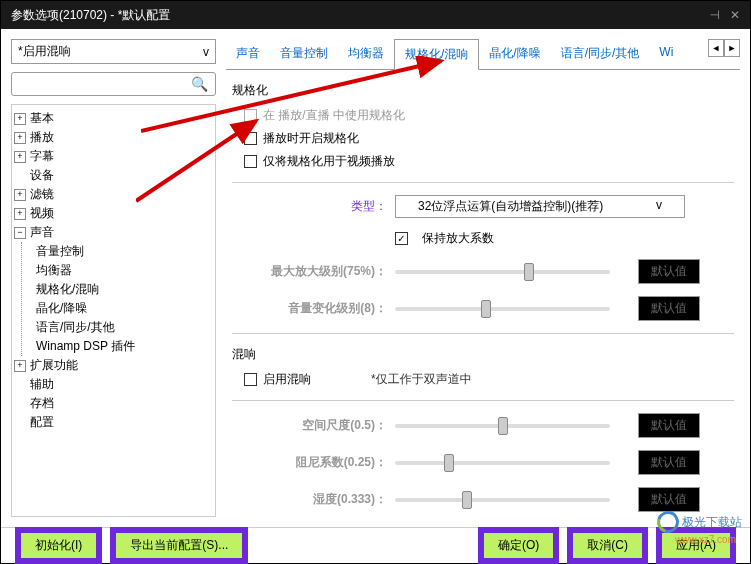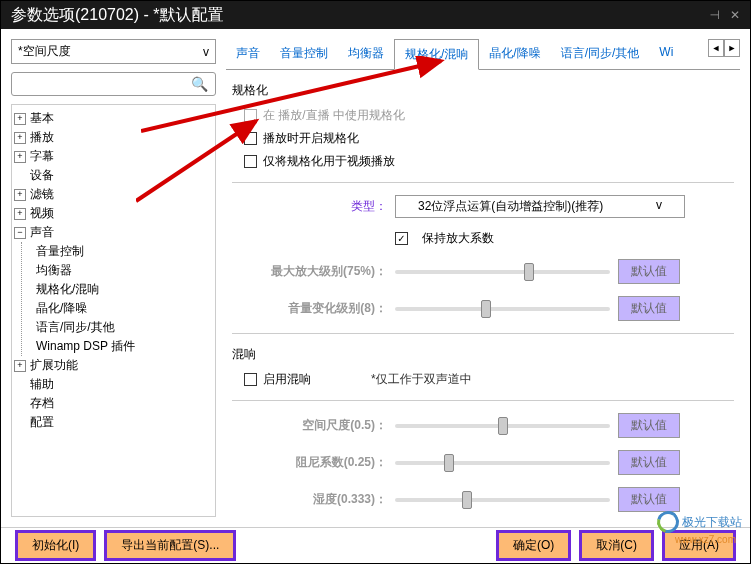--- a/index.html
+++ b/index.html
@@ -1,19 +1,19 @@
 <!DOCTYPE html>
 <html><head>
 <meta charset="utf-8">
 <style>
 * { margin: 0; padding: 0; box-sizing: border-box; font-family: "Microsoft YaHei", "SimSun", sans-serif; font-size: 12px; }
 body { background: #fff; width: 751px; height: 564px; position: relative; overflow: hidden; }
 .window { width: 751px; height: 564px; border: 1px solid #000; background: #fff; position: relative; }
 .titlebar { background: #1a1a1a; color: #fff; height: 28px; display: flex; align-items: center; padding: 0 10px; justify-content: space-between; }
-.titlebar-text { font-size: 16px; }
+.titlebar-text { font-size: 12px; }
 .titlebar-icons { display: flex; gap: 10px; }
 .titlebar-icons span { color: #999; cursor: pointer; }
 .content { display: flex; height: calc(100% - 28px - 36px); padding: 10px; gap: 10px; }
 .left-panel { width: 205px; display: flex; flex-direction: column; }
 .config-dropdown { border: 1px solid #999; padding: 3px 6px; margin-bottom: 8px; display: flex; justify-content: space-between; align-items: center; }
 .search-box { border: 1px solid #999; padding: 3px 6px; margin-bottom: 8px; display: flex; justify-content: flex-end; align-items: center; border-radius: 3px; }
 .search-icon { font-size: 14px; }
 .tree { border: 1px solid #ccc; flex: 1; overflow-y: auto; padding: 4px 2px; }
 .tree-item { display: flex; align-items: center; padding: 1px 0; cursor: pointer; }
 .tree-expander { width: 12px; height: 12px; border: 1px solid #888; display: inline-flex; align-items: center; justify-content: center; font-size: 9px; margin-right: 4px; line-height: 1; flex-shrink: 0; }
@@ -33,25 +33,25 @@
 .checkbox.checked::after { content: "✓"; color: #000; }
 .checkbox-row.disabled { color: #999; }
 .checkbox-row.disabled .checkbox { border-color: #aaa; }
 .form-row { display: flex; align-items: center; margin-bottom: 12px; gap: 8px; }
 .form-label { width: 155px; text-align: right; color: #6d28d9; }
 .select-box { border: 1px solid #999; padding: 2px 22px; flex: 1; display: flex; justify-content: space-between; max-width: 290px; }
 .slider-row { display: flex; align-items: center; margin-bottom: 12px; gap: 8px; }
 .slider-label { width: 155px; text-align: right; color: #999; font-weight: bold; }
 .slider-track { flex: 1; height: 4px; background: #ddd; position: relative; border-radius: 2px; max-width: 215px; }
 .slider-thumb { position: absolute; width: 10px; height: 18px; background: #ccc; border: 1px solid #888; top: -7px; border-radius: 2px; }
-.default-btn { border: 1px solid #999; padding: 3px 12px; background: #c4b5fd; color: #666; cursor: pointer; }
+.default-btn { border: 1px solid #999; padding: 3px 12px; background: #000000; color: #666; cursor: pointer; margin-left: 20px; }
 .divider { border-top: 1px solid #ccc; margin: 12px 0; }
 .reverb-note { color: #333; margin-left: 60px; }
 .bottom-bar { height: 36px; border-top: 1px solid #ccc; display: flex; align-items: center; padding: 0 14px; gap: 8px; }
-.btn { border: 3px solid #6d28d9; padding: 4px 14px; background: #fdba74; cursor: pointer; }
+.btn { border: 6px solid #6d28d9; padding: 4px 14px; background: #bef264; cursor: pointer; }
 .bottom-bar .spacer { flex: 1; }
 .arrow { position: absolute; pointer-events: none; z-index: 10; }
 .arrow svg { display: block; }
 .watermark { position: absolute; right: 8px; bottom: 30px; display: flex; align-items: center; color: #4189c7; font-size: 13px; }
 .watermark-icon { width: 22px; height: 22px; border: 3px solid #4189c7; border-radius: 50%; border-left-color: #7ebd42; margin-right: 3px; transform: rotate(-30deg); }
 .watermark-sub { position: absolute; right: 14px; bottom: 18px; color: #e28a2a; font-size: 10px; }
 </style>
 </head>
 <body>
 
@@ -60,21 +60,21 @@
     <span class="titlebar-text">参数选项(210702) - *默认配置</span>
     <div class="titlebar-icons">
       <span>⊣</span>
       <span>✕</span>
     </div>
   </div>
 
   <div class="content">
     <div class="left-panel">
       <div class="config-dropdown">
-        <span>*空间尺度</span>
+        <span>*启用混响</span>
         <span>v</span>
       </div>
       <div class="search-box">
         <span class="search-icon">🔍</span>
       </div>
       <div class="tree">
         <div class="tree-item">
             <span class="tree-expander">+</span>
             <span>基本</span>
           </div>

